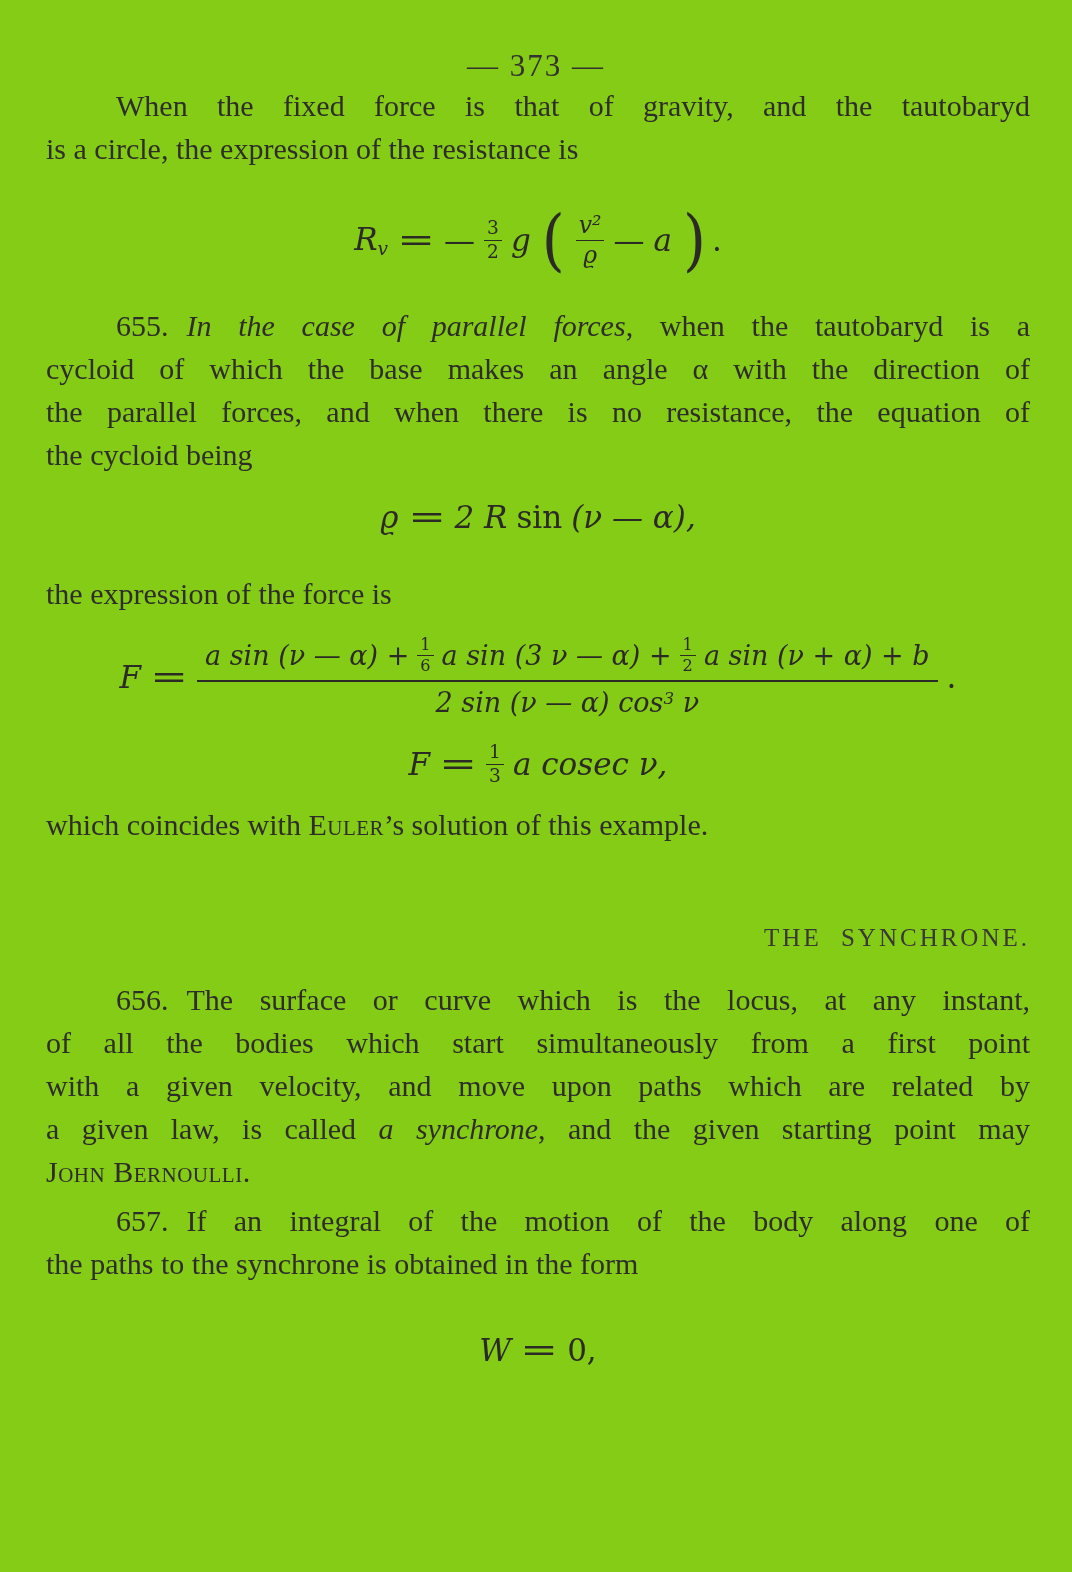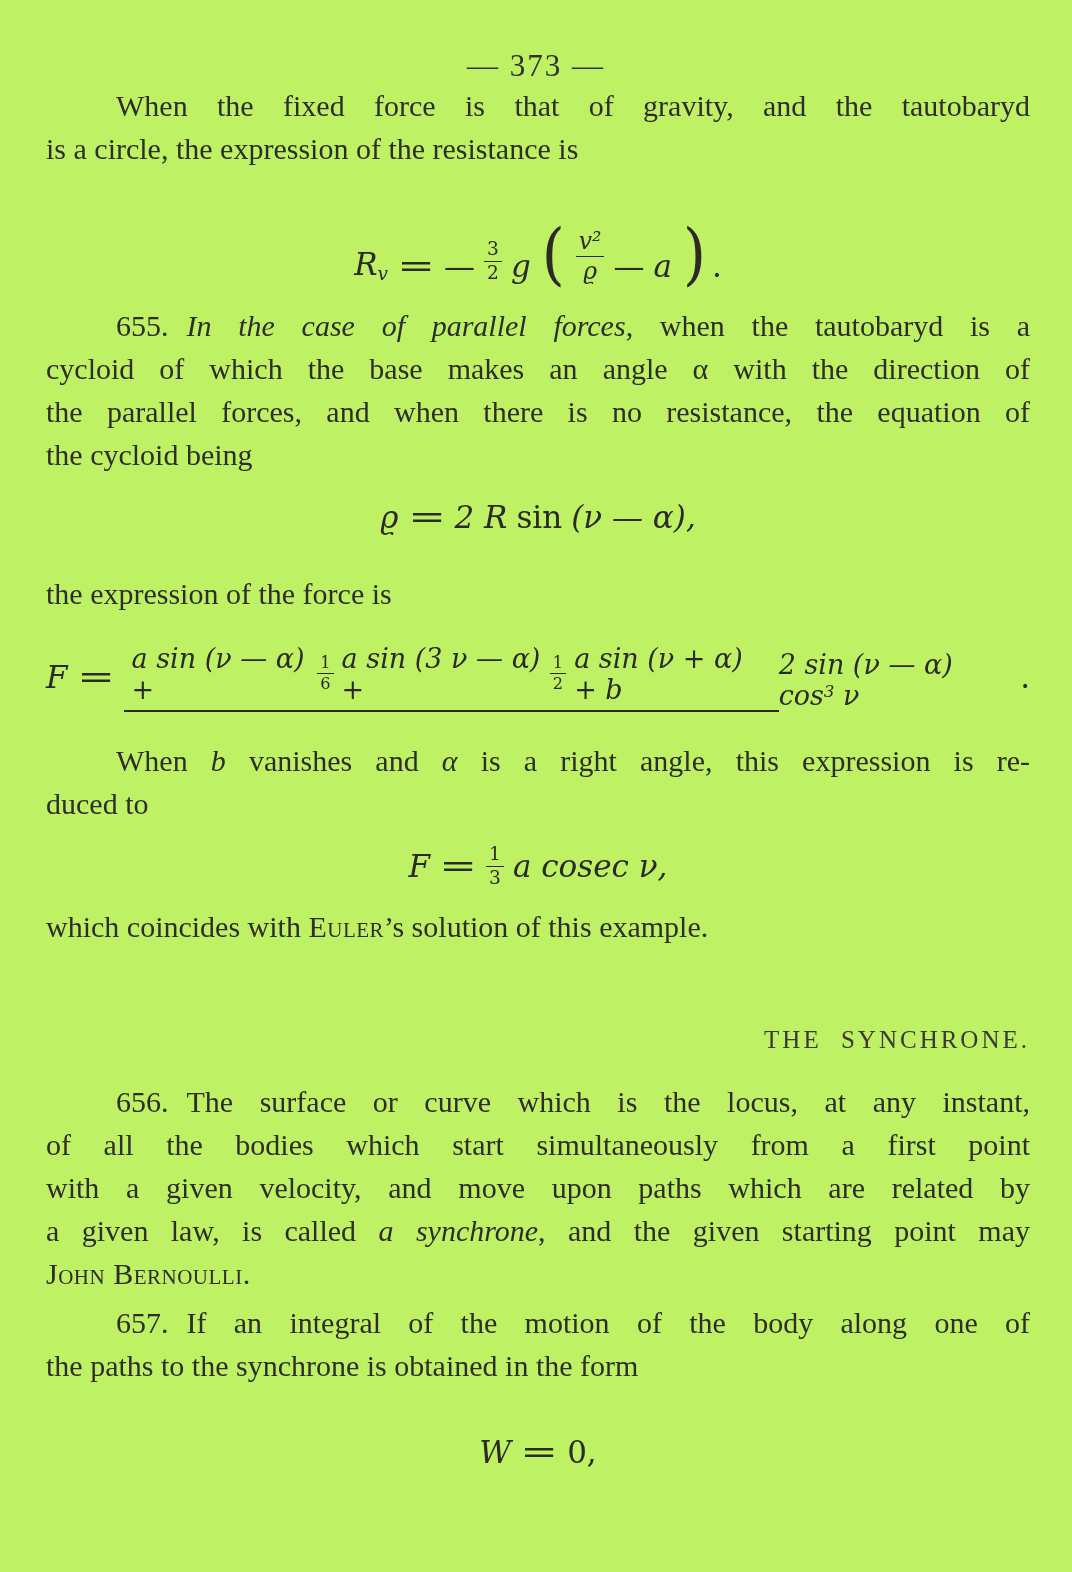--- a/index.html
+++ b/index.html
@@ -1,21 +1,21 @@
 <!DOCTYPE html>
 <html><head>
 <meta charset="utf-8">
 <style>
   html,body { margin:0; padding:0; }
   body { background:#dedede; }
   .page {
     position:relative;
     width:1072px; height:1572px;
     margin:0 auto;
-    background:#bef264;
+    background:#84cc16;
     color:#2f2d2a;
     font-family:"Liberation Serif", serif;
     font-size:30px;
     overflow:hidden;
   }
   .pageno {
     padding-top:48px;
     text-align:center;
     font-size:31px;
     letter-spacing:2px;
@@ -38,21 +38,21 @@
   .p-656     { margin-top:26px; }
   .p-657     { margin-top:6px; }
 
   .formula {
     display:flex; justify-content:center; align-items:center;
     gap:9px;
     font-family:"DejaVu Serif","Liberation Serif",serif;
     font-size:31px;
     color:#2c2a27;
   }
-  .f-rv   { margin-top:26px; min-height:88px;align-items:flex-end; }
+  .f-rv   { margin-top:26px; min-height:88px; }
   .f-rho  { margin-top:16px; min-height:50px; }
   .f-big  { margin-top:16px; min-height:92px; }
   .f-red  { margin-top:12px; min-height:58px; }
   .f-w    { margin-top:42px; min-height:46px; }
 
   .tok { display:inline-block; }
   .eq { transform:scaleX(1.45); margin:0 6px; }
   .sub { font-size:60%; vertical-align:-22%; }
   .tight { margin-left:-5px; }
 
@@ -63,21 +63,21 @@
   }
   .sfrac, .mfrac {
     display:inline-flex; flex-direction:column; align-items:center;
     line-height:1.12; vertical-align:middle;
   }
   .sfrac { font-size:60%; }
   .mfrac { font-size:76%; }
   .sfrac .n, .mfrac .n { border-bottom:1.5px solid #2c2a27; padding:0 3px 1px; }
   .sfrac .d, .mfrac .d { padding-top:1px; }
 
-  .bigfrac { display:inline-flex; flex-direction:row; align-items:center; }
+  .bigfrac { display:inline-flex; flex-direction:column; align-items:center; }
   .bigfrac .bnum {
     display:flex; align-items:center; gap:8px;
     font-size:27px;
     padding:0 8px 5px;
     border-bottom:2px solid #2c2a27;
   }
   .bigfrac .bden {
     display:flex; align-items:center; gap:8px;
     font-size:27px;
     padding-top:5px;
@@ -161,24 +161,20 @@
             </span>
           <span class="it">a sin (ν + α) + b</span>
         </span>
         <span class="bden">
           <span class="it"><span>2 sin (ν — α) cos</span><span class="sup">3</span> <span>ν</span></span>
         </span>
       </span>
       <span class="tok">.</span>
     </div>
 
-    <div class="para p-bvan">
-      <div class="line jline ind"><span>When </span><span class="it">b</span><span> vanishes and </span><span class="it">α</span><span> is a right angle, this expression is re-</span></div>
-      <div class="line">duced to</div>
-    </div>
 
     <div class="formula f-red">
       <span class="tok it">F</span>
       <span class="tok eq">=</span>
       <span class="sfrac">
           <span class="n">1</span>
           <span class="d">3</span>
         </span>
       <span class="tok it">a cosec ν,</span>
     </div>

